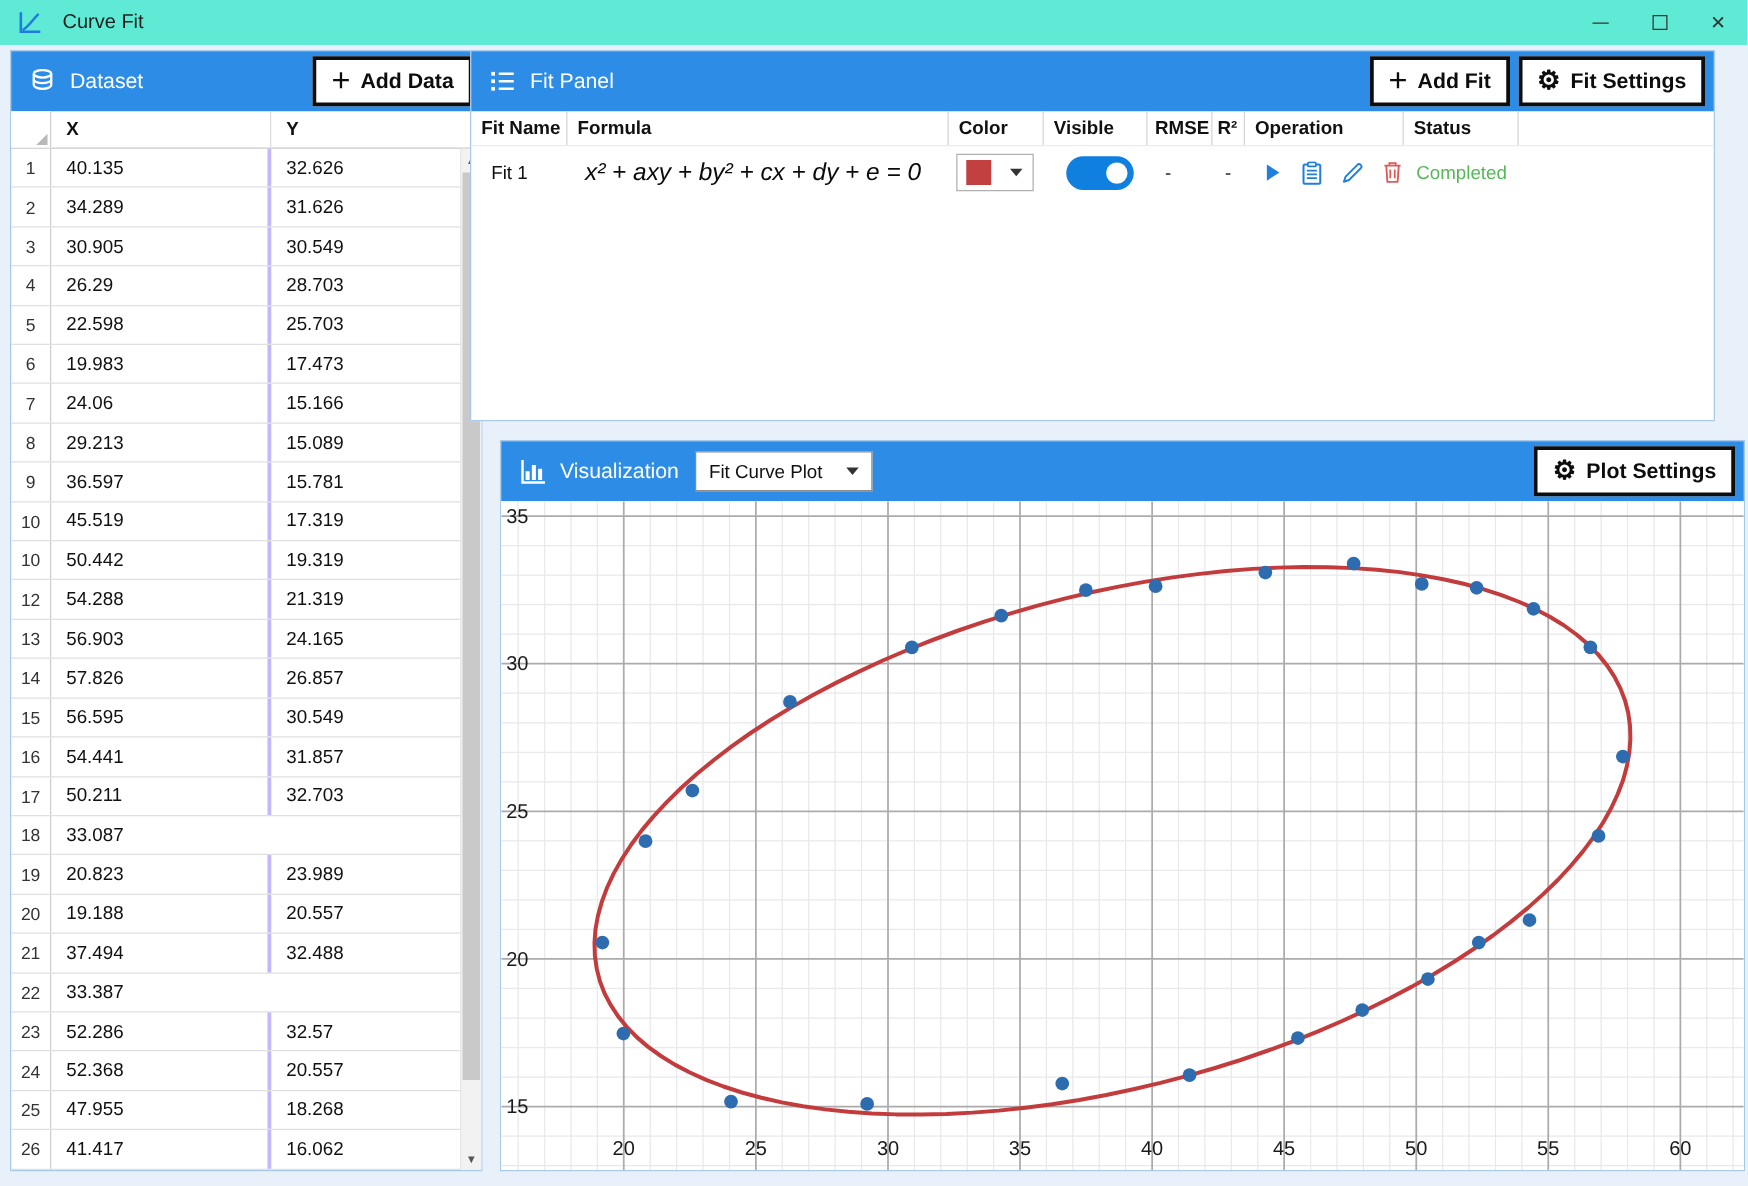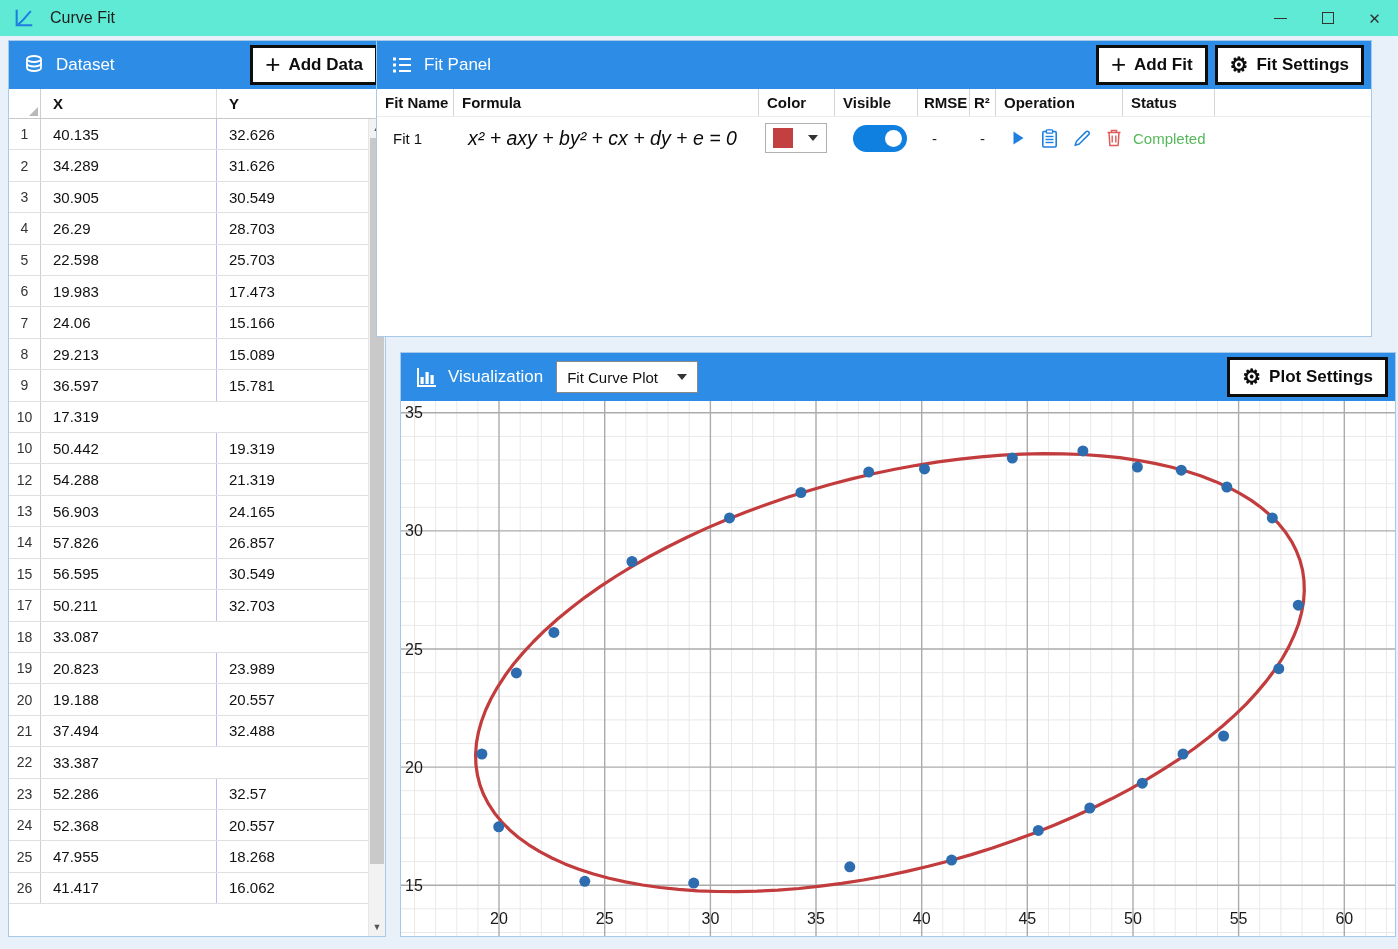--- a/index.html
+++ b/index.html
@@ -35,21 +35,21 @@
   .ds-corner { width:32px; border-right:1px solid #cfcfcf; position:relative; background:#fff; }
   .ds-corner::after { content:""; position:absolute; right:2px; bottom:2px;
     border-left:9px solid transparent; border-bottom:9px solid #b9b9b9; }
   .ds-hx { width:176px; display:flex; align-items:center; padding-left:12px; border-right:1px solid #dcdcdc; }
   .ds-hy { width:152px; display:flex; align-items:center; padding-left:12px; }
   .ds-body { position:relative; }
   .ds-row { display:flex; height:31.42px; border-bottom:1px solid #e0e0e0; }
   .cell-num { width:32px; border-right:1px solid #cfcfcf; display:flex; align-items:center; justify-content:center;
     font-size:14px; color:#333; }
   .cell { display:flex; align-items:center; padding-left:12px; font-size:15px; color:#111; }
-  .cell-x { width:176px; border-right:1px solid #c4b5fd; }
+  .cell-x { width:176px; border-right:3px solid #c4b5fd; }
   .cell-y { width:152px; }
   .scrollbar { position:absolute; right:0; top:78px; bottom:0; width:17px; background:#F2F2F2; border-left:1px solid #e6e6e6; }
   .sb-arrow { position:absolute; left:0; width:100%; height:18px; display:flex; align-items:center; justify-content:center;
     font-size:9px; color:#575757; cursor:pointer; }
   .sb-up { top:0; } .sb-down { bottom:0; }
   .sb-thumb { position:absolute; left:1px; right:1px; top:19px; height:726px; background:#C9C9C9; cursor:pointer; }
 
   
   .fit-cols { display:flex; height:28px; align-items:center; font-weight:bold; font-size:15px; color:#111;
     border-bottom:1px solid #ececec; }
@@ -159,20 +159,21 @@
         <div class="cell cell-x">29.213</div>
         <div class="cell cell-y">15.089</div>
       </div>
       <div class="ds-row">
         <div class="cell-num">9</div>
         <div class="cell cell-x">36.597</div>
         <div class="cell cell-y">15.781</div>
       </div>
       <div class="ds-row">
         <div class="cell-num">10</div>
+        <div class="cell cell-x">45.519</div>
         <div class="cell cell-y">17.319</div>
       </div>
       <div class="ds-row">
         <div class="cell-num">10</div>
         <div class="cell cell-x">50.442</div>
         <div class="cell cell-y">19.319</div>
       </div>
       <div class="ds-row">
         <div class="cell-num">12</div>
         <div class="cell cell-x">54.288</div>
@@ -185,20 +186,25 @@
       </div>
       <div class="ds-row">
         <div class="cell-num">14</div>
         <div class="cell cell-x">57.826</div>
         <div class="cell cell-y">26.857</div>
       </div>
       <div class="ds-row">
         <div class="cell-num">15</div>
         <div class="cell cell-x">56.595</div>
         <div class="cell cell-y">30.549</div>
+      </div>
+      <div class="ds-row">
+        <div class="cell-num">16</div>
+        <div class="cell cell-x">54.441</div>
+        <div class="cell cell-y">31.857</div>
       </div>
       <div class="ds-row">
         <div class="cell-num">17</div>
         <div class="cell cell-x">50.211</div>
         <div class="cell cell-y">32.703</div>
       </div>
       <div class="ds-row">
         <div class="cell-num">18</div>
         <div class="cell cell-y">33.087</div>
       </div>

